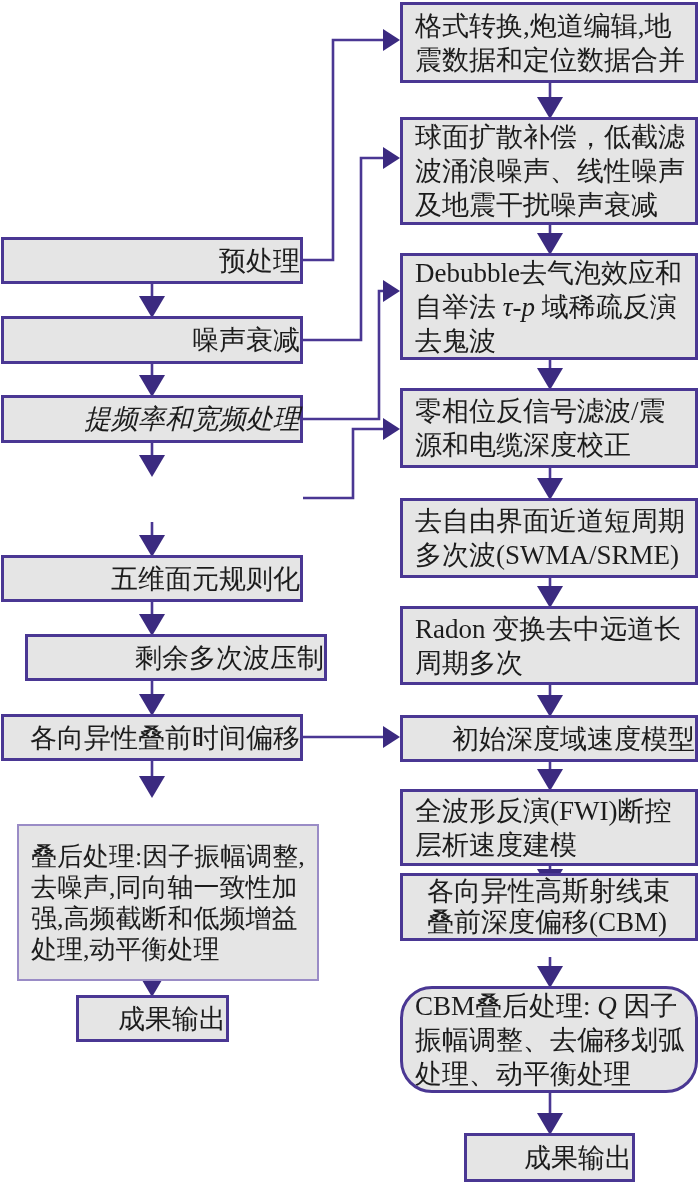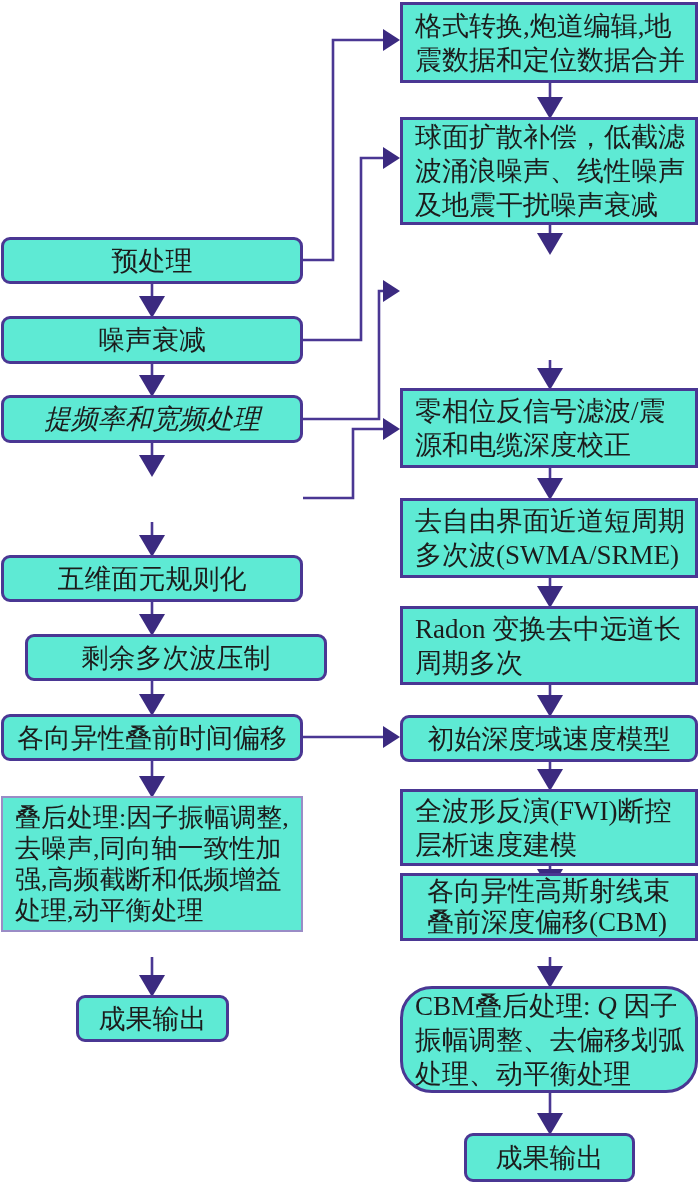--- a/index.html
+++ b/index.html
@@ -1,21 +1,21 @@
 <!DOCTYPE html>
 <html><head>
 <meta charset="utf-8">
 <style>
   html,body{margin:0;padding:0;background:#ffffff;}
   #stage{position:relative;width:700px;height:1184px;background:#ffffff;overflow:hidden;
          font-family:"Liberation Serif","DejaVu Serif",serif;}
   #connectors{position:absolute;left:0;top:0;width:700px;height:1184px;}
-  .box{position:absolute;box-sizing:border-box;background:#5eead4;border:3px solid #4a3793;
+  .box{position:absolute;box-sizing:border-box;background:#e5e5e5;border:3px solid #4a3793;
        display:flex;align-items:center;color:#1c1c1c;font-size:27px;line-height:34px;}
-  .center{justify-content:center;text-align:center;border-radius:9px;}
+  .center{justify-content:flex-end;text-align:center;}
   .ltext{padding:2px 6px 2px 12px;text-align:left;}
   .lcol{left:1px;width:302px;}
   .rcol{left:400px;width:298px;}
   .light{border:2px solid #9a8cc6;font-size:26px;line-height:31px;}
   .it{font-style:italic;}
 </style>
 </head>
 <body>
 
 <div id="stage">
@@ -90,32 +90,35 @@
   </div>
   <div class="box lcol center" style="top:555px;height:47px;">
     <span>五维面元规则化</span>
   </div>
   <div class="box lcol center" style="top:634px;height:47px;margin-left:24px;">
     <span>剩余多次波压制</span>
   </div>
   <div class="box lcol center" style="top:714px;height:47px;">
     <span>各向异性叠前时间偏移</span>
   </div>
-  <div class="box lcol light ltext" style="top:796px;height:136px;">
+  <div class="box lcol light ltext" style="top:824px;height:157px;margin-left:16px;">
     <span>叠后处理:因子振幅调整,去噪声,同向轴一致性加强,高频截断和低频增益处理,动平衡处理</span>
   </div>
   <div class="box center" style="left:76px;top:995px;width:153px;height:47px;">
     <span>成果输出</span>
   </div>
 
   <div class="box rcol ltext" style="top:2px;height:81px;">
     <span>格式转换,炮道编辑,地震数据和定位数据合并</span>
   </div>
   <div class="box rcol ltext" style="top:117px;height:108px;">
     <span>球面扩散补偿，低截滤波涌浪噪声、线性噪声及地震干扰噪声衰减</span>
+  </div>
+  <div class="box rcol ltext" style="top:253px;height:107px;">
+    <span><span>Debubble去气泡效应和自举法 </span><span class="it">τ-p</span><span> 域稀疏反演去鬼波</span></span>
   </div>
   <div class="box rcol ltext" style="top:388px;height:80px;">
     <span>零相位反信号滤波/震源和电缆深度校正</span>
   </div>
   <div class="box rcol ltext" style="top:498px;height:80px;">
     <span>去自由界面近道短周期多次波(SWMA/SRME)</span>
   </div>
   <div class="box rcol ltext" style="top:606px;height:79px;">
     <span>Radon 变换去中远道长周期多次</span>
   </div>

